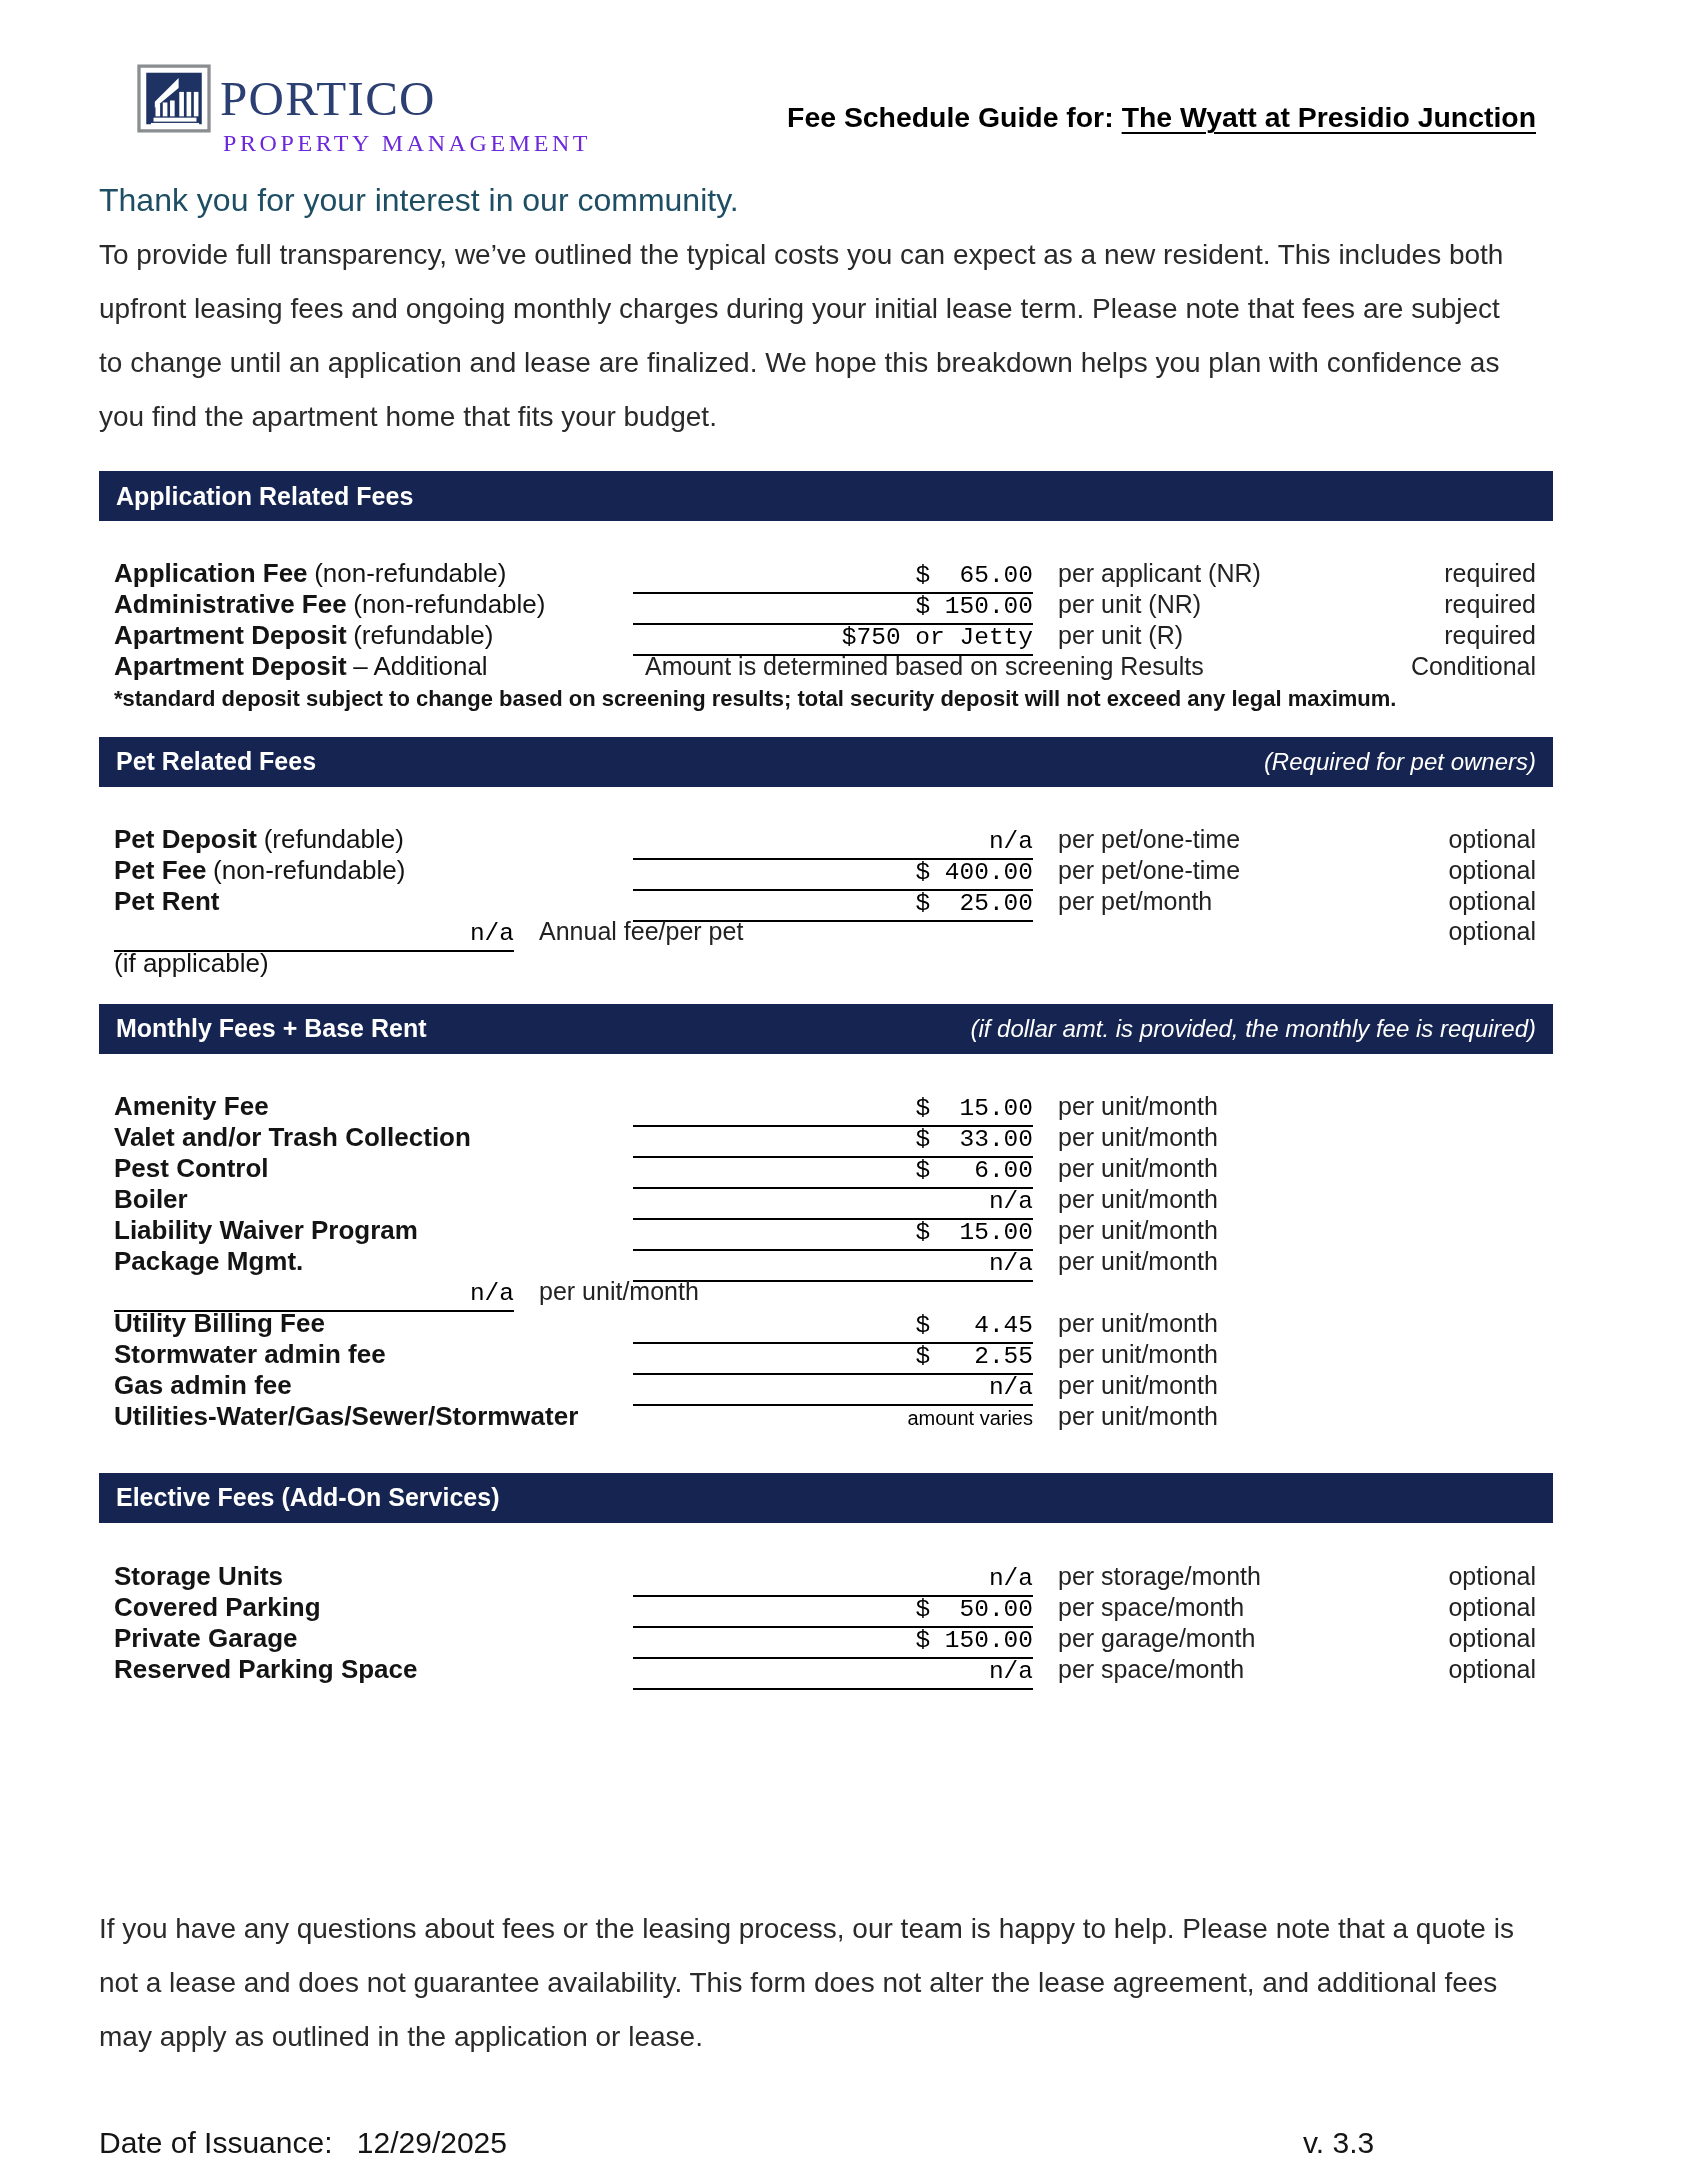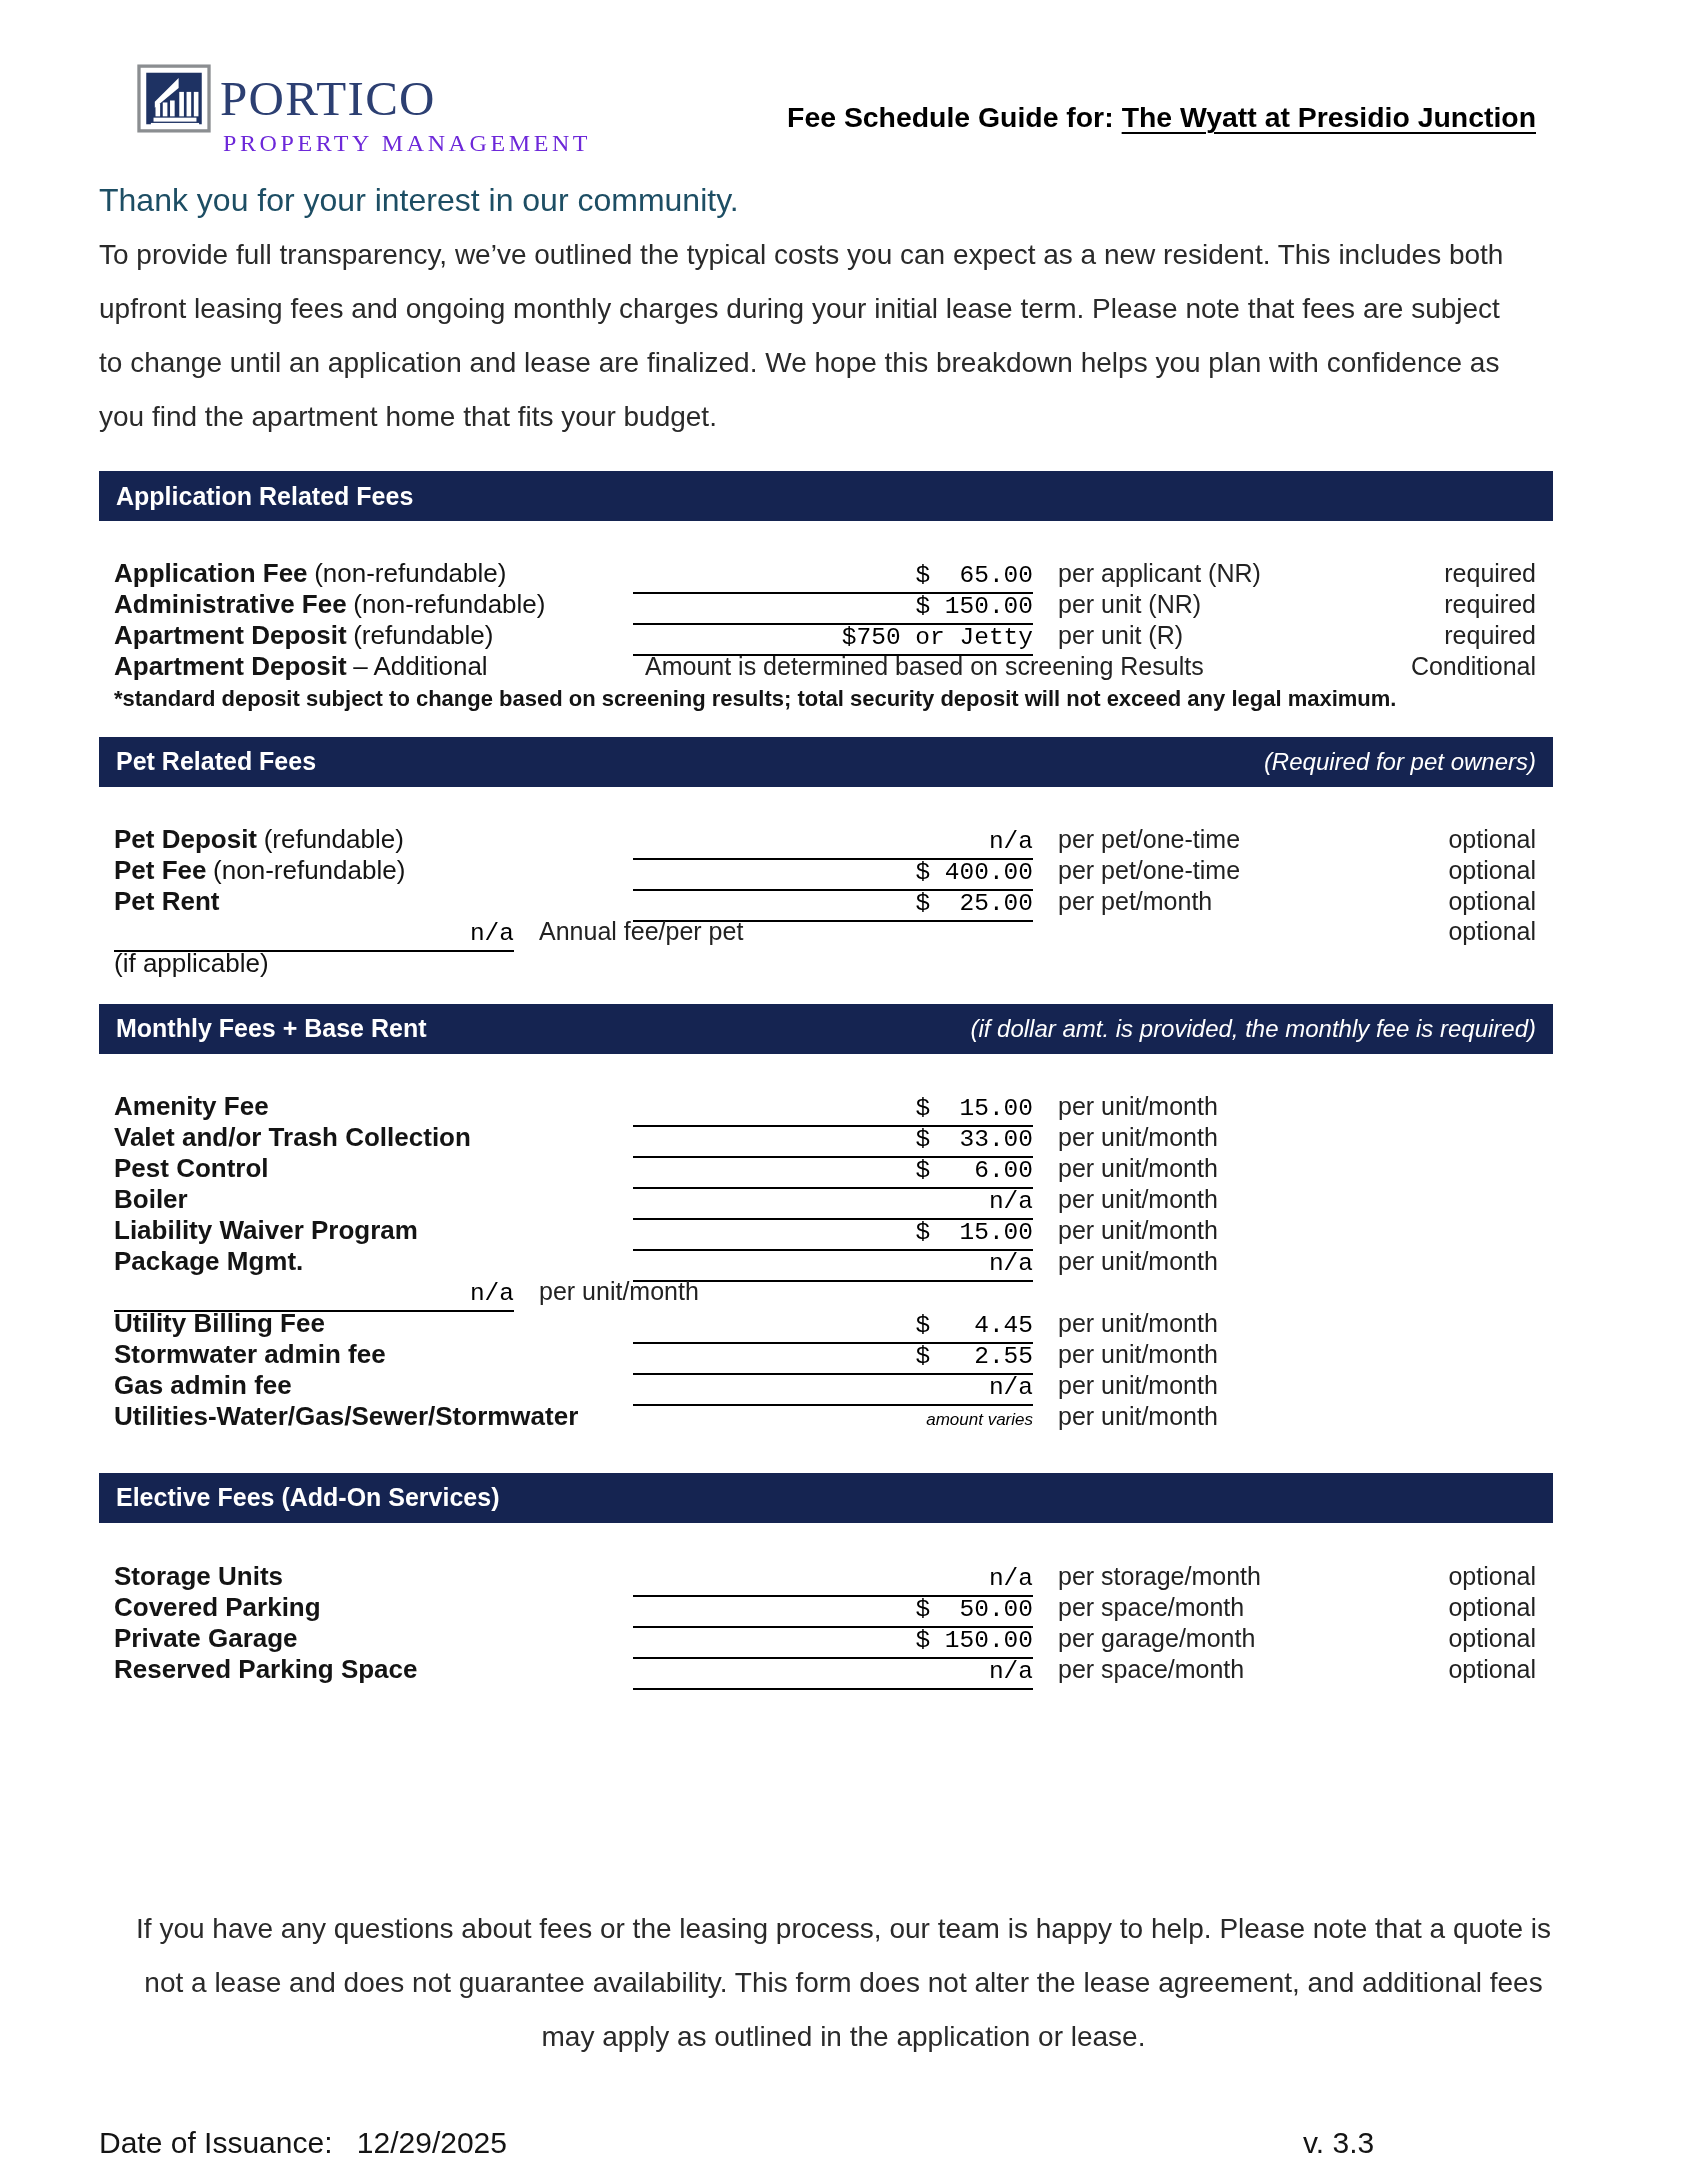--- a/index.html
+++ b/index.html
@@ -33,29 +33,29 @@
   .rows{margin:37px 151px 0 114px;width:1422px;}
   .rows.ele{margin-top:38px;}
   .row{display:flex;align-items:baseline;height:31px;}
   .cell{box-sizing:border-box;}
   .label{width:519px;font-size:26px;color:#141414;white-space:nowrap;}
   .lbl-b{font-weight:700;}
   .lbl-n{margin-left:6.6px;font-weight:400;}
   .lbl-n.nomargin{margin-left:0;}
   .value{width:400px;text-align:right;font-family:"Liberation Mono","DejaVu Sans Mono",monospace;
          font-size:24.5px;color:#000;border-bottom:2px solid #000;white-space:pre;padding-bottom:3.3px;}
-  .value.sansval{font-family:"Liberation Sans",sans-serif;font-size:17px;border-bottom:none;font-style:italic;}
+  .value.sansval{font-family:"Liberation Sans",sans-serif;font-size:20px;border-bottom:none;}
   .wide{flex:1;font-size:25px;color:#222;padding-left:12px;white-space:nowrap;}
   .unit{flex:1;padding-left:25px;font-size:25px;color:#222;white-space:nowrap;}
   .req{width:159px;text-align:right;font-size:25px;color:#222;}
   .footnote{margin:4px 99px 0 114px;font-size:22px;font-weight:700;color:#141414;}
 
   
   .closing{margin:225px 99px 0 99px;}
-  .closing .bodyline{line-height:38px;text-align:center;}
+  .closing .bodyline{line-height:38px;}
   .date-row{position:relative;margin:70px 99px 0 99px;font-size:30px;color:#141414;height:40px;}
   .date-label{display:inline-block;}
   .date-value{display:inline-block;margin-left:16px;}
   .version{position:absolute;left:1204px;top:0;}
 </style>
 </head>
 <body>
 
 <div class="page">
 

